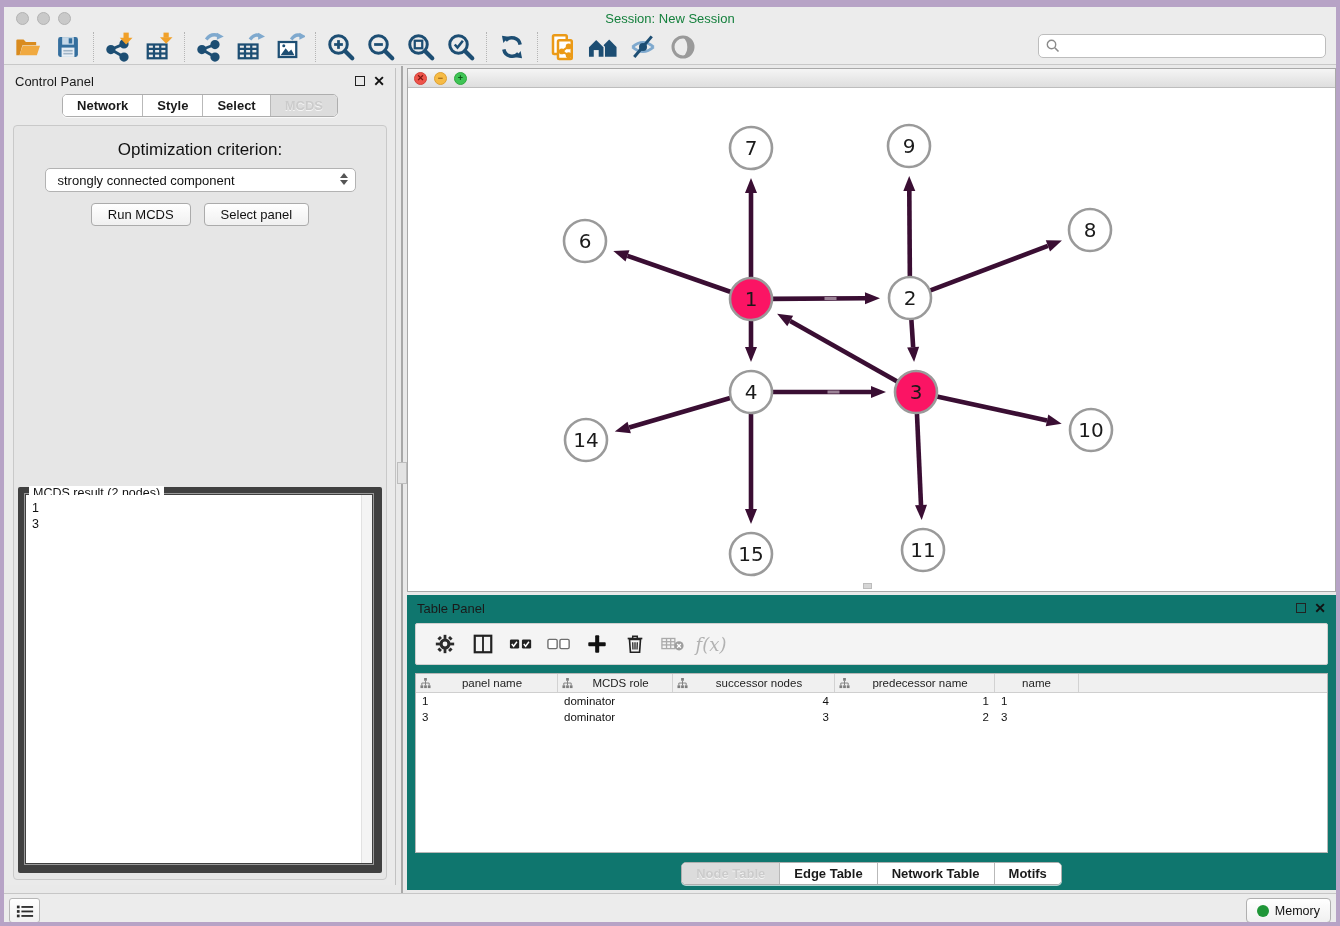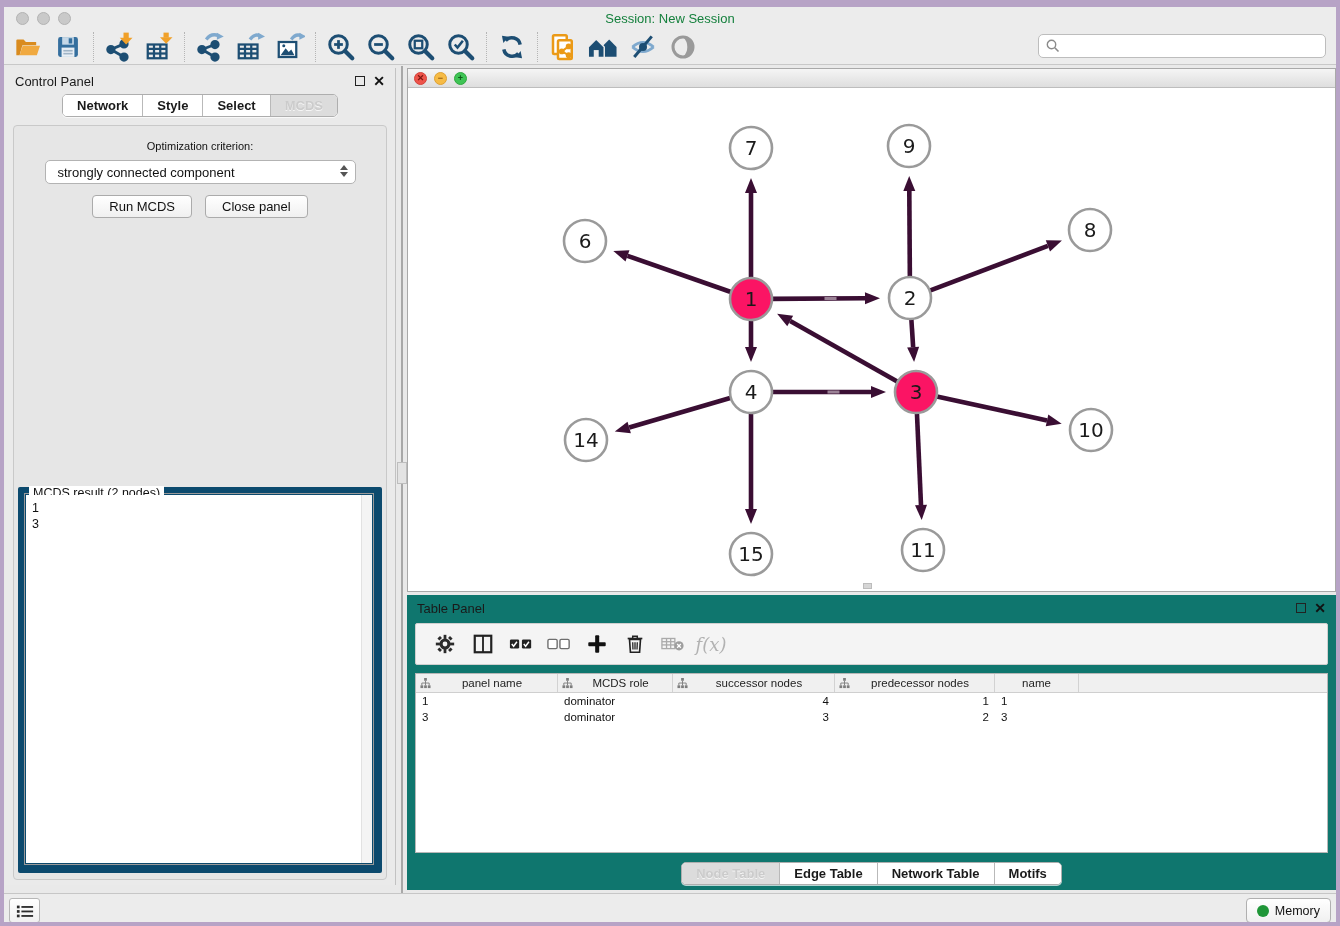--- a/index.html
+++ b/index.html
@@ -34,28 +34,28 @@
   .panel-header .spacer { flex:1; }
   .win-ctl { display:flex; gap:8px; align-items:center; }
   .wc-box { width:10px; height:10px; border:1.6px solid #222; }
   .wc-x { font-size:14px; font-weight:bold; color:#111; line-height:1; }
   .seg-control { display:flex; justify-content:center; }
   .seg { display:flex; border:1px solid #aeaeae; border-radius:5px; overflow:hidden; background:#fff; box-shadow:0 1px 0 rgba(255,255,255,.7); }
   .seg .seg-item { padding:3px 14px; font-size:13px; font-weight:600; color:#1a1a1a; background:#fff; border-right:1px solid #b9b9b9; cursor:default; }
   .seg .seg-item:last-child { border-right:none; }
   .seg .seg-item.selected { background:#dcdcdc; color:#cbcbcb; text-shadow:0 1px 0 #f5f5f5; }
   .cp-body { position:absolute; left:8px; right:8px; top:57px; bottom:5px; background:#e6e6e6; border:1px solid #c9c9c9; border-radius:4px; }
-  .opt-label { text-align:center; margin-top:14px; font-size:11px; color:#111; }
+  .opt-label { text-align:center; margin-top:14px; font-size:17px; color:#111; }
   .cp-select { position:relative; margin:8px auto 0 auto; width:311px; height:24px; background:#fff; border:1px solid #b3b3b3; border-radius:5px; display:flex; align-items:center; padding:0 24px 0 12px; font-size:13px; }
   .stepper { position:absolute; right:7px; top:4px; display:flex; flex-direction:column; gap:2px; }
   .stepper .up { width:0; height:0; border-left:4px solid transparent; border-right:4px solid transparent; border-bottom:5px solid #555; }
   .stepper .dn { width:0; height:0; border-left:4px solid transparent; border-right:4px solid transparent; border-top:5px solid #555; }
   .cp-buttons { display:flex; justify-content:center; gap:13px; margin-top:11px; }
   .btn { height:23px; padding:0 16px; background:linear-gradient(#ffffff,#f0f0f0); border:1px solid #ababab; border-radius:4px; font-size:13px; color:#111; display:flex; align-items:center; }
-  .cp-results { position:absolute; left:4px; right:4px; top:361px; bottom:6px; background:#0c4a6e; border-radius:2px; }
+  .cp-results { position:absolute; left:4px; right:4px; top:361px; bottom:6px; background:#404040; border-radius:2px; }
   .fieldset { position:absolute; left:6px; right:8px; top:6px; bottom:8px; border:1px solid #9a9a9a; }
   .fieldset .legend { position:absolute; top:-8px; left:4px; background:#fff; padding:0 4px; font-size:12.5px; color:#111; }
   .result-area { position:absolute; inset:1px; background:#fff; padding:5px 6px; font-size:12.5px; line-height:16px; white-space:pre-line; }
   .result-scroll { position:absolute; top:1px; bottom:1px; right:1px; width:11px; background:#f4f4f4; border-left:1px solid #e2e2e2; }
 
   
   .v-divider { position:absolute; left:401px; top:66px; bottom:33px; width:2px; background:#a8a8a8; }
   .v-grip { position:absolute; left:397px; top:462px; width:10px; height:22px; background:#e3e3e3; border:1px solid #bdbdbd; z-index:5; }
 
   
@@ -334,21 +334,21 @@
     <div class="opt-label">Optimization criterion:</div>
     <div class="cp-select">
       <span>strongly connected component</span>
       <span class="stepper">
           <span class="up"></span>
           <span class="dn"></span>
         </span>
     </div>
     <div class="cp-buttons">
       <div class="btn">Run MCDS</div>
-      <div class="btn">Close panel</div>
+      <div class="btn">Select panel</div>
     </div>
     <div class="cp-results">
       <div class="fieldset">
         <div class="legend">MCDS result (2 nodes)</div>
         <div class="result-area">1
 3</div>
         <div class="result-scroll"></div>
       </div>
     </div>
   </div>
@@ -568,21 +568,21 @@
             <svg width="11" height="11" viewBox="0 0 12 12">
               <g fill="#7d7d7d">
                 <rect x="4.5" y="0" width="3" height="3"></rect>
                 <rect x="0.5" y="8" width="3" height="3"></rect>
                 <rect x="4.5" y="8" width="3" height="3"></rect>
                 <rect x="8.5" y="8" width="3" height="3"></rect>
               </g>
               <path d="M6 3 v2.5 M2 8 V5.5 h8 V8 M6 5.5 V8" stroke="#7d7d7d" stroke-width="1" fill="none"></path>
             </svg>
           </span>
-          <span class="th-label">predecessor nodes</span>
+          <span class="th-label">predecessor name</span>
         </div>
       <div class="th col4">
           <span class="th-label">name</span>
         </div>
     </div>
     <div class="tr">
       <div class="td col0">1</div>
       <div class="td col1">dominator</div>
       <div class="td col2">4</div>
       <div class="td col3">1</div>

